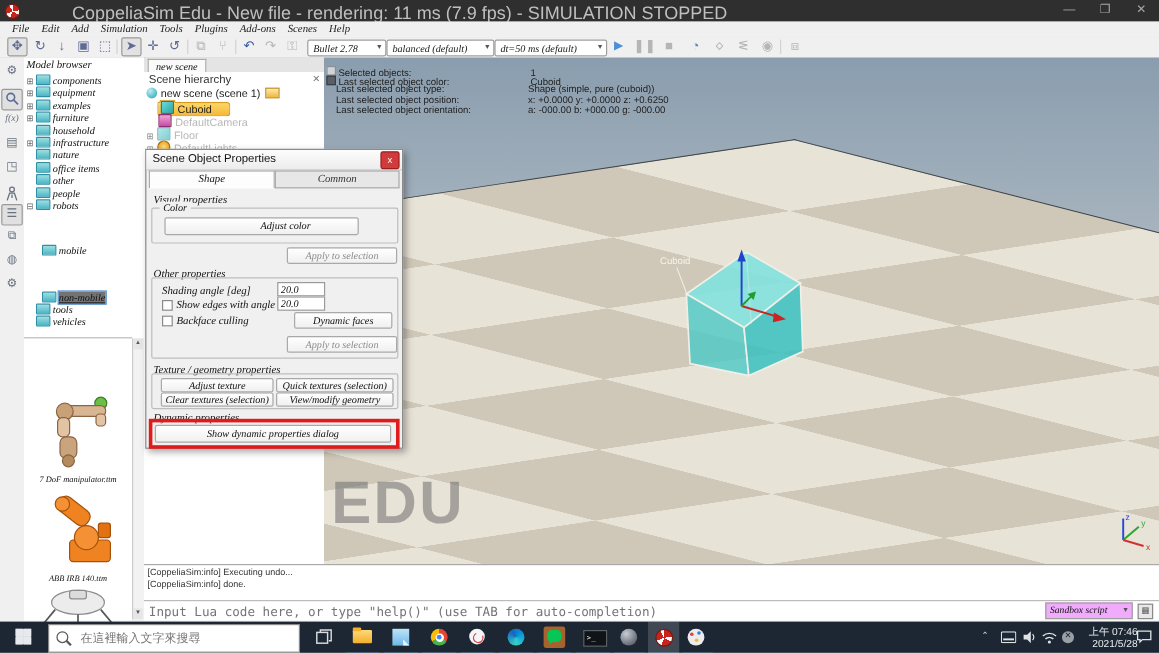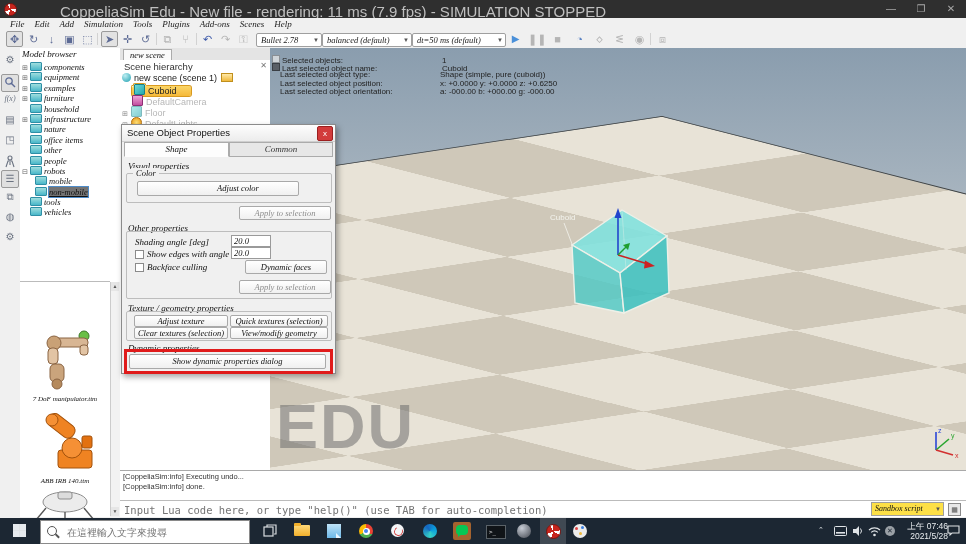--- a/index.html
+++ b/index.html
@@ -35,21 +35,21 @@
   .lico svg{display:block;margin:1px auto;}
 
   
   .mbrowser{left:20px;top:48px;width:100px;height:468px;background:#fff;border-right:1px solid #a9a9a9;}
   .mb-head{position:absolute;left:2px;top:1px;font:italic 9px "Liberation Serif",serif;color:#111;}
   .mtree{position:absolute;left:2px;top:14px;width:96px;}
   .mrow{height:10.4px;line-height:10.4px;white-space:nowrap;font:italic 8.5px "Liberation Serif",serif;color:#111;}
   .mrow .exp{display:inline-block;width:8px;font:7px "DejaVu Sans",sans-serif;color:#666;font-style:normal;}
   .mrow .fold{display:inline-block;width:10px;height:7px;background:linear-gradient(#9fdede,#49b7c9);
               border:1px solid #2f8fa6;border-radius:1px;margin-right:2px;vertical-align:-1px;}
-  .mrow.ind{padding-left:13px;}
+  .mrow.ind{padding-left:13px;margin-top:28px;}
   .mrow.sel .lbl{background:#737373;outline:1px solid #4f8cc9;text-decoration:underline;}
   .thumbs{position:absolute;left:0px;top:233px;width:90px;height:235px;border-top:1px solid #bbb;background:#fff;}
   .thumb{position:absolute;left:4px;width:82px;text-align:center;}
   .thumb .cap{font:italic 7px "Liberation Serif",serif;color:#111;margin-top:1px;}
   .vsb{position:absolute;right:0px;top:234px;width:9px;height:234px;background:#f2f2f2;border-left:1px solid #ccc;}
   .vsb .a{position:absolute;left:0;width:8px;height:9px;font-size:5px;color:#555;text-align:center;line-height:9px;background:#e6e6e6;}
 
   
   .tabstrip{left:120px;top:48px;width:150px;height:12px;background:#e4e4e4;border-bottom:1px solid #bdbdbd;}
   .scenetab{position:absolute;left:3px;top:1px;height:11px;background:#fafafa;border:1px solid #ababab;border-bottom:none;
@@ -69,21 +69,21 @@
   .ic-proxy{background:conic-gradient(#e04444 0 120deg,#3a7fe0 0 240deg,#3fae4a 0);border-radius:50%!important;}
   .ic-folder-y{display:inline-block;width:10px;height:7px;background:linear-gradient(#ffe9a8,#f0b93c);border:1px solid #c08f1d;margin-left:4px;vertical-align:-1px;}
 
   
   .viewport{left:270px;top:48px;width:696px;height:422px;overflow:hidden;
             background:linear-gradient(180deg,#8a9dae 0%,#a7b4bf 35%,#c3ccd2 60%,#d2d7da 100%);}
   .floor{position:absolute;left:0;top:0;width:2100px;height:2100px;transform-origin:0 0;
          transform:matrix(0.96,0.245,-0.985,0.148,392,68);
          background:conic-gradient(#cfc8b9 0 90deg,#e8e3d7 0 180deg,#cfc8b9 0 270deg,#e8e3d7 0);
          background-size:300px 300px;border-top:2px solid #3f4140;border-left:2px solid #3f4140;}
-  .watermark{position:absolute;left:6px;top:342px;font-size:63px;font-weight:bold;color:rgba(110,110,110,0.55);
+  .watermark{position:absolute;left:6px;top:342px;font-size:50px;font-weight:bold;color:rgba(110,110,110,0.55);
              letter-spacing:2px;font-family:"Liberation Sans",sans-serif;}
   .selinfo{position:absolute;left:2px;top:7px;font-size:8px;color:#222;}
   .selinfo .r{height:8.2px;line-height:8.2px;white-space:nowrap;}
   .selinfo .lab{display:inline-block;width:160px;}
   .selinfo .mk{display:inline-block;width:6px;height:6px;margin-right:2px;vertical-align:0px;}
 
   
   .dialog{left:121px;top:124px;width:213px;height:248px;background:#f0f0f0;border:1px solid #8b8b8b;
           box-shadow:2px 3px 6px rgba(0,0,0,.35);}
   .d-title{position:absolute;left:0;top:0;width:100%;height:16px;background:linear-gradient(#fdfdfd,#ececec);border-bottom:1px solid #cfcfcf;}
@@ -102,21 +102,21 @@
            font:italic 8.5px "Liberation Serif",serif;color:#111;padding:0 2px;}
   .d-check{position:absolute;width:7px;height:7px;background:#fff;border:1px solid #8a8a8a;}
   .redbox{position:absolute;border:3px solid #e01b1b;text-decoration:underline;}
 
   
   .status{left:120px;top:470px;width:846px;height:30px;background:#fff;border-top:1px solid #a9a9a9;}
   .status .line{margin:1px 0 0 3px;font-size:7.5px;color:#333;white-space:nowrap;}
   .luabar{left:120px;top:500px;width:846px;height:16px;background:#fff;border-top:1px solid #bbb;}
   .luain{position:absolute;left:2px;top:1px;width:750px;height:13px;border:none;outline:none;
          font:10.5px "DejaVu Sans Mono",monospace;color:#666;background:transparent;}
-  .sandbox{position:absolute;right:22px;top:1px;width:68px;height:12px;background:#fde047;border:1px solid #9f9f9f;
+  .sandbox{position:absolute;right:22px;top:1px;width:68px;height:12px;background:#f0abfc;border:1px solid #9f9f9f;
            font:italic 8px "Liberation Serif",serif;line-height:12px;padding-left:3px;color:#111;}
   .sandbox .arr{position:absolute;right:2px;top:0;font-size:6px;color:#555;font-style:normal;}
   .luaicon{position:absolute;right:5px;top:2px;width:11px;height:11px;border:1px solid #8a8a8a;background:#e8e8e8;
            font-size:7px;line-height:11px;text-align:center;color:#555;}
 
   
   .taskbar{left:0;top:518px;width:966px;height:26px;background:#1c2733;}
   .tb-cell{position:absolute;top:0;height:26px;}
   .tb-cell.running{border-bottom:2px solid #76b9ed;}
   .tb-cell.active{background:rgba(255,255,255,.16);}
@@ -325,21 +325,21 @@
       <polygon points="113,78 103,72.5 102,80.5" fill="#cc2222"></polygon>
       <line x1="76" y1="67" x2="85" y2="58" stroke="#1f9e2f" stroke-width="1.5"></line>
       <polygon points="88,55 81,57 86,62" fill="#1f9e2f"></polygon>
 
       <text x="8" y="32" font-size="8" fill="#f4f4ee">Cuboid</text>
       <line x1="22" y1="35" x2="30" y2="56" stroke="#f4f4ee" stroke-width="0.8"></line>
     </svg>
 
     <div class="selinfo">
       <div class="r"><span class="mk" style="background:#cfd4d8;border:1px solid #8a8f94;"></span><span class="lab">Selected objects:</span><span>1</span></div>
-      <div class="r"><span class="mk" style="background:#5a5f66;border:1px solid #3a3f45;"></span><span class="lab">Last selected object name:</span><span>Cuboid</span></div>
+      <div class="r"><span class="mk" style="background:#5a5f66;border:1px solid #3a3f45;"></span><span class="lab">Last selected object color:</span><span>Cuboid</span></div>
       <div class="r"><span class="mk" style="visibility:hidden;"></span><span class="lab">Last selected object type:</span><span>Shape (simple, pure (cuboid))</span></div>
       <div class="r"><span class="mk" style="visibility:hidden;"></span><span class="lab">Last selected object position:</span><span>x: +0.0000   y: +0.0000   z: +0.6250</span></div>
       <div class="r"><span class="mk" style="visibility:hidden;"></span><span class="lab">Last selected object orientation:</span><span>a: -000.00   b: +000.00   g: -000.00</span></div>
     </div>
 
     <div class="watermark">EDU</div>
 
     <svg class="abs" style="left:652px;top:376px;" width="40" height="40" viewBox="0 0 40 40">
       <line x1="14" y1="26" x2="14" y2="8" stroke="#2a46d8" stroke-width="1.6"></line>
       <line x1="14" y1="26" x2="27" y2="15" stroke="#28a52e" stroke-width="1.6"></line>

